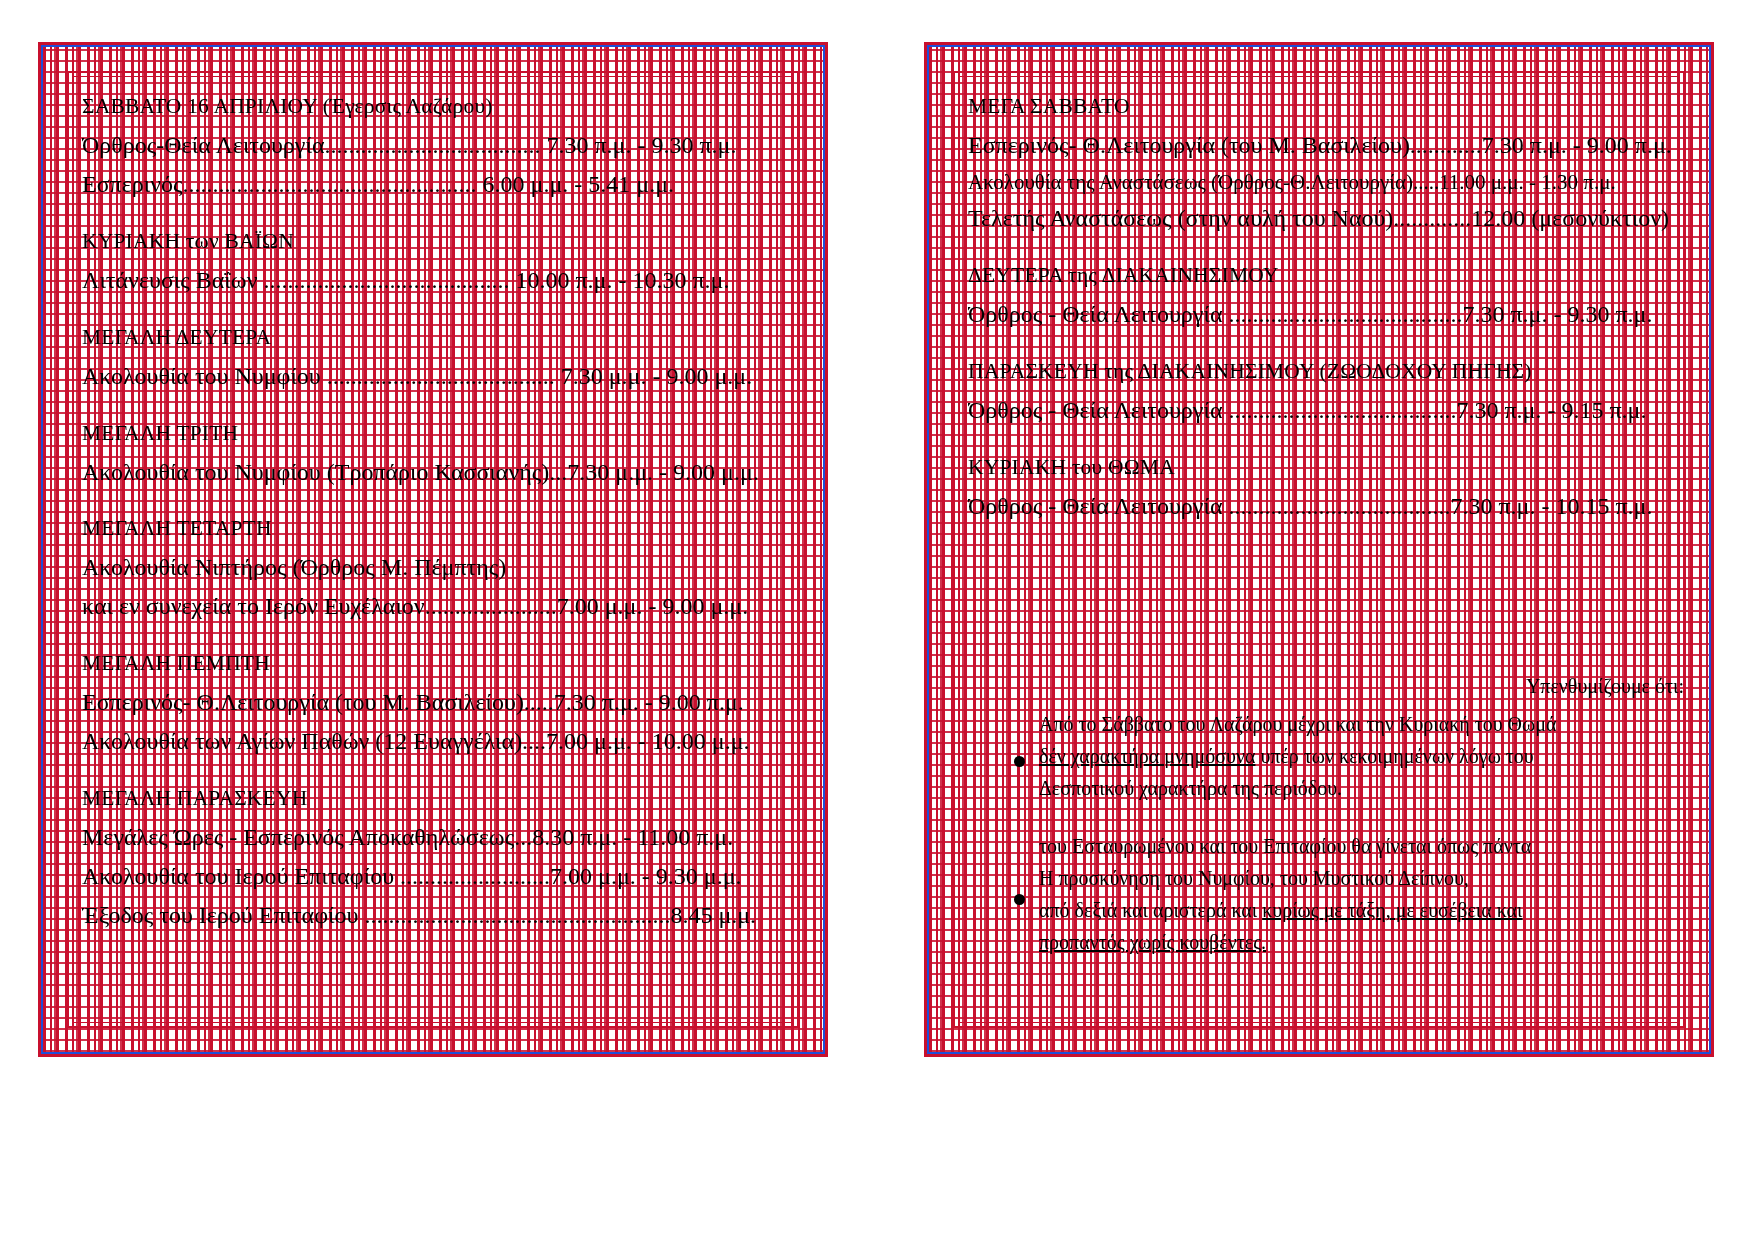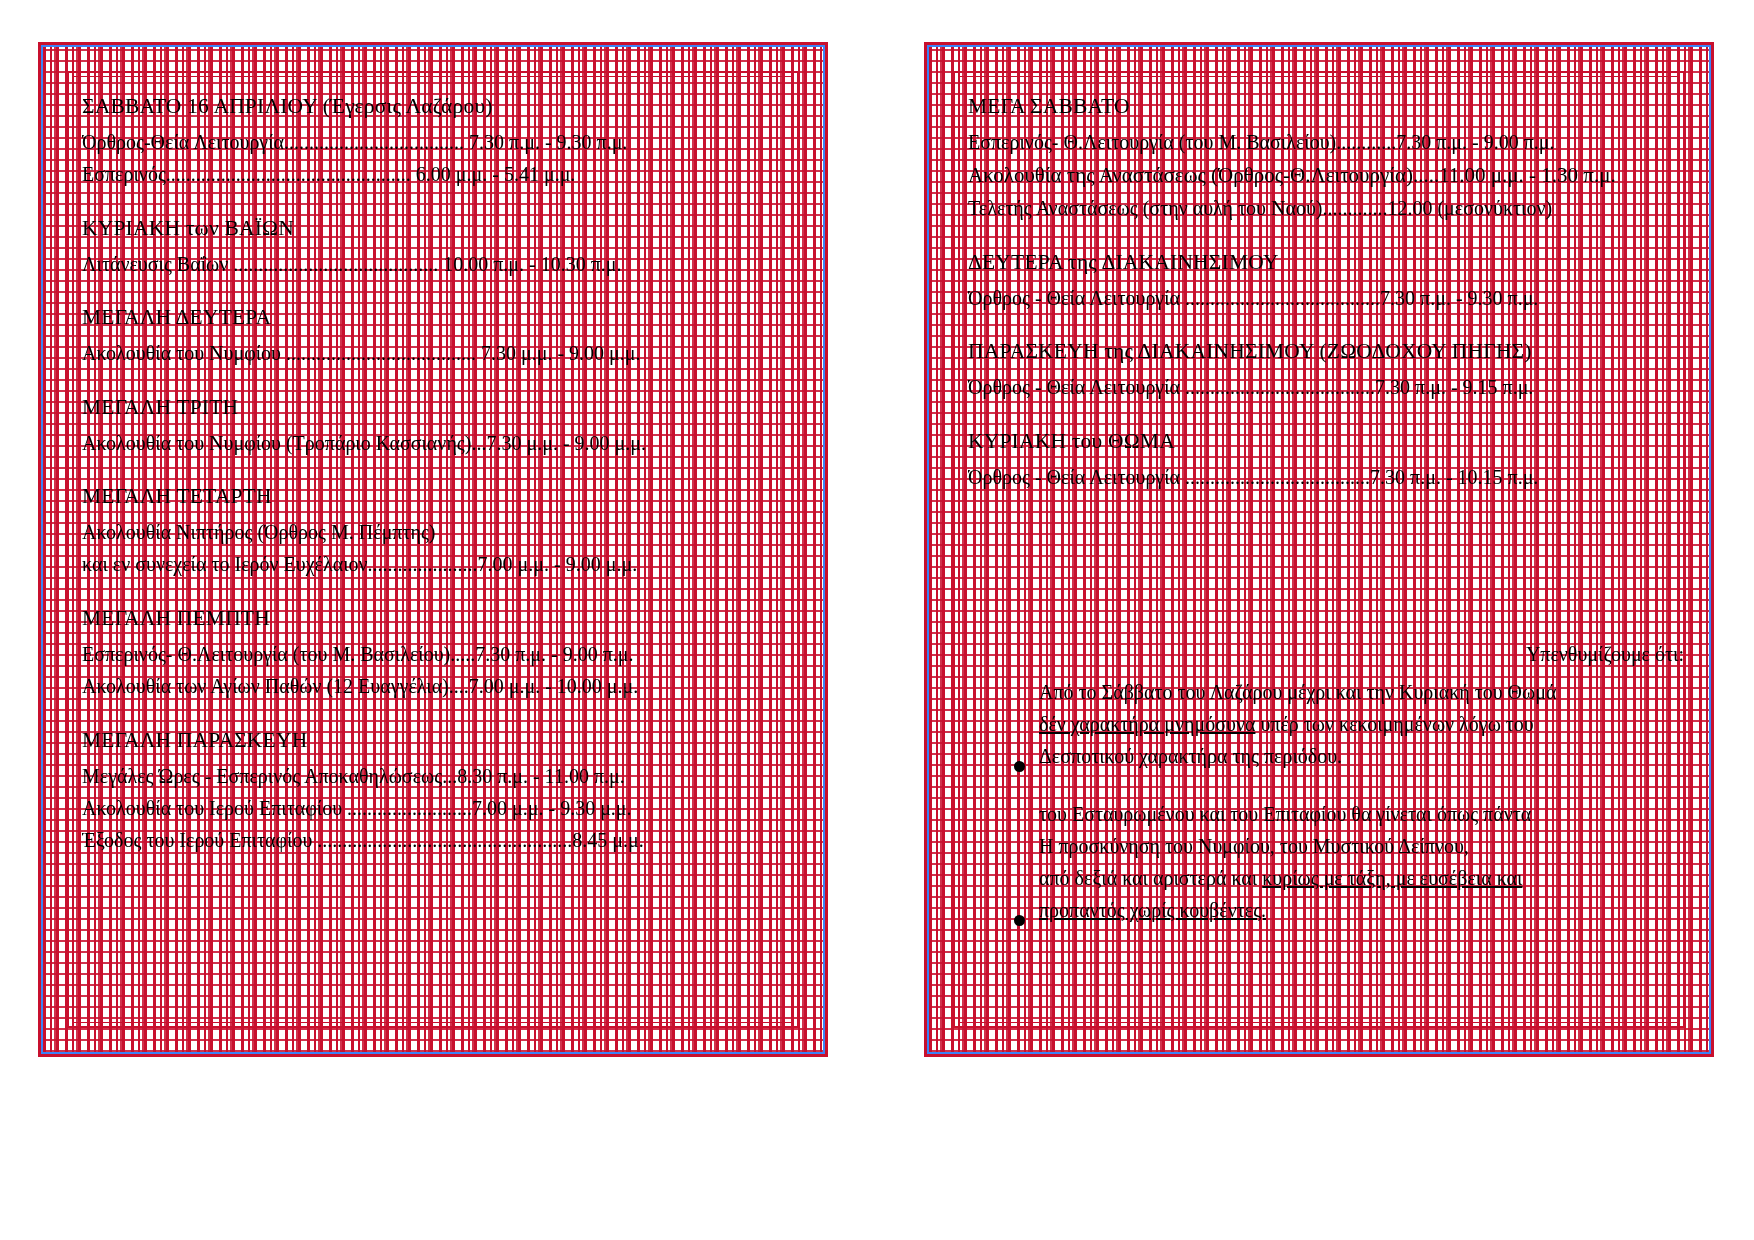--- a/index.html
+++ b/index.html
@@ -22,21 +22,21 @@
     justify-content: space-between;
     box-sizing: border-box;
     padding: 42px 40px 40px 38px;
   }
   .panel {
     position: relative;
     box-sizing: border-box;
     width: 790px;
     height: 1015px;
     padding: 14px;
-    background: #3b82f6;
+    background: #1d4ed8;
   }
   
   .frame-outer {
     position: absolute;
     inset: 0;
     border: 3px solid #c8102e;
     box-sizing: border-box;
   }
   .frame-band {
     position: absolute;
@@ -105,35 +105,35 @@
   }
   .block:last-child { margin-bottom: 8px; }
   .heading {
     font-size: 21.5px;
     line-height: 1.35;
     letter-spacing: 0.2px;
     margin-bottom: 5px;
     white-space: nowrap;
   }
   .line {
-    font-size: 20px;
+    font-size: 24px;
     line-height: 1.62;
     white-space: nowrap;
   }
   .reminders {
     margin-top: 150px;
   }
   .reminders-title {
     font-size: 20px;
     margin-bottom: 10px;
     text-align: right;
   }
   .bullet-item {
     display: flex;
-    align-items: flex-end;
+    align-items: center;
     margin-bottom: 26px;
     padding-left: 46px;
   }
   .bullet-dot {
     width: 11px;
     height: 11px;
     border-radius: 50%;
     background: #000;
     margin-top: 10px;
     margin-right: 14px;

